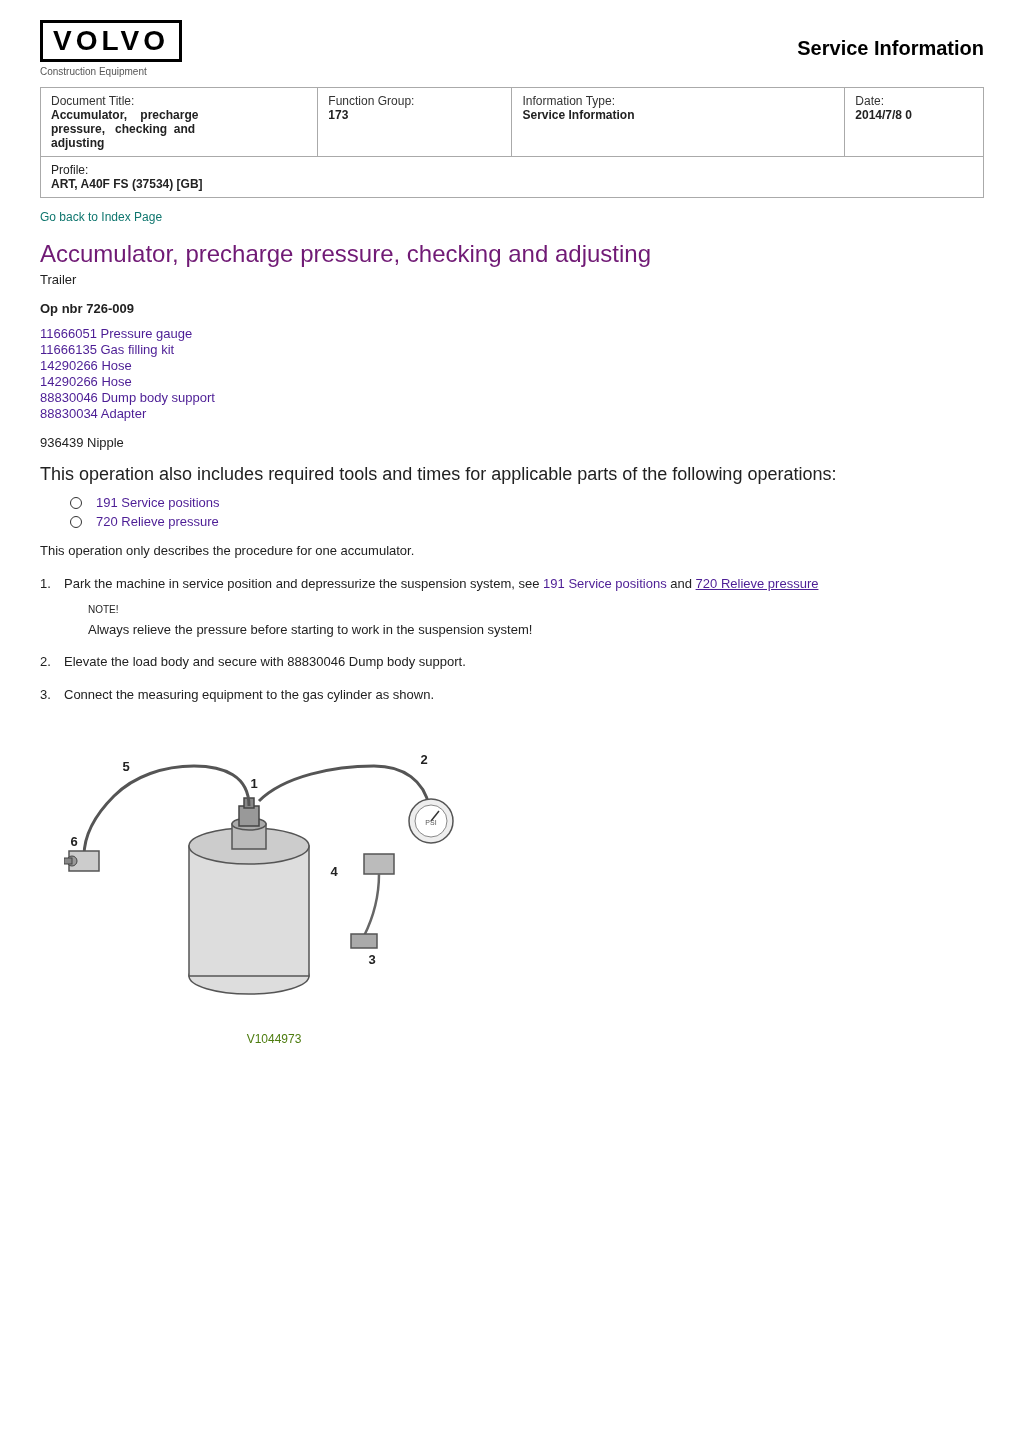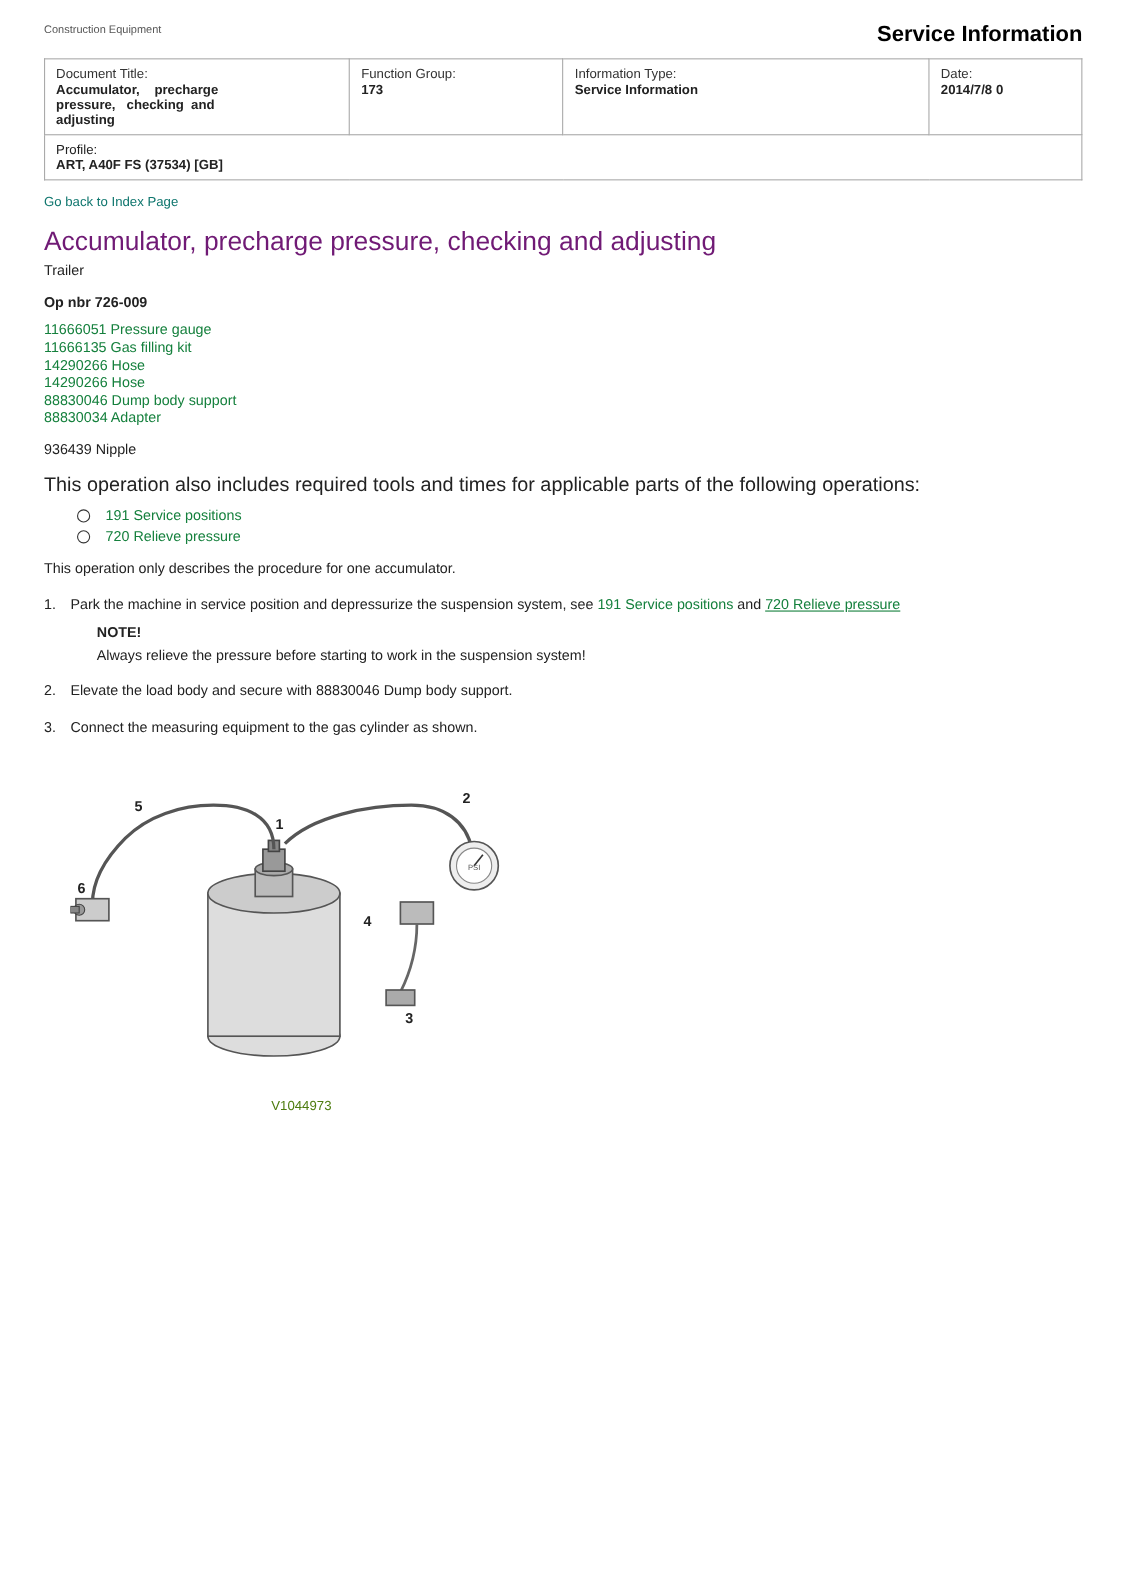--- a/index.html
+++ b/index.html
@@ -85,21 +85,21 @@
       margin-bottom: 10px;
     }
     .parts-list {
       list-style: none;
       margin-bottom: 14px;
     }
     .parts-list li {
       margin-bottom: 1px;
     }
     .parts-list a, .link {
-      color: #15803d;
+      color: #4c1d95;
       text-decoration: none;
       font-size: 13px;
     }
     .nipple-text {
       font-size: 13px;
       margin-bottom: 14px;
     }
     .includes-text {
       font-size: 18px;
       margin-bottom: 10px;
@@ -142,22 +142,22 @@
     }
     .num-label {
       min-width: 24px;
       font-weight: normal;
     }
     .note-box {
       margin-left: 24px;
       margin-top: 4px;
     }
     .note-label {
-      font-weight: bold;
-      font-size: 13px;
+      font-weight: normal;
+      font-size: 10px;
     }
     .note-text {
       font-size: 13px;
     }
     .diagram-area {
       display: flex;
       justify-content: center;
       margin-top: 10px;
       margin-bottom: 10px;
     }
@@ -182,20 +182,21 @@
     }
     .date-cell {
       width: 100px;
     }
   </style>
 </head>
 <body>
 
 <div class="header-area">
   <div class="logo-area">
+    <div class="volvo-logo">VOLVO</div>
     <span class="construction-equipment">Construction Equipment</span>
   </div>
   <div class="service-info-title">Service Information</div>
 </div>
 
 <table class="doc-table">
   <tbody>
       <tr>
     <td class="doc-title-cell">
       <span class="label">Document Title:</span><br>

